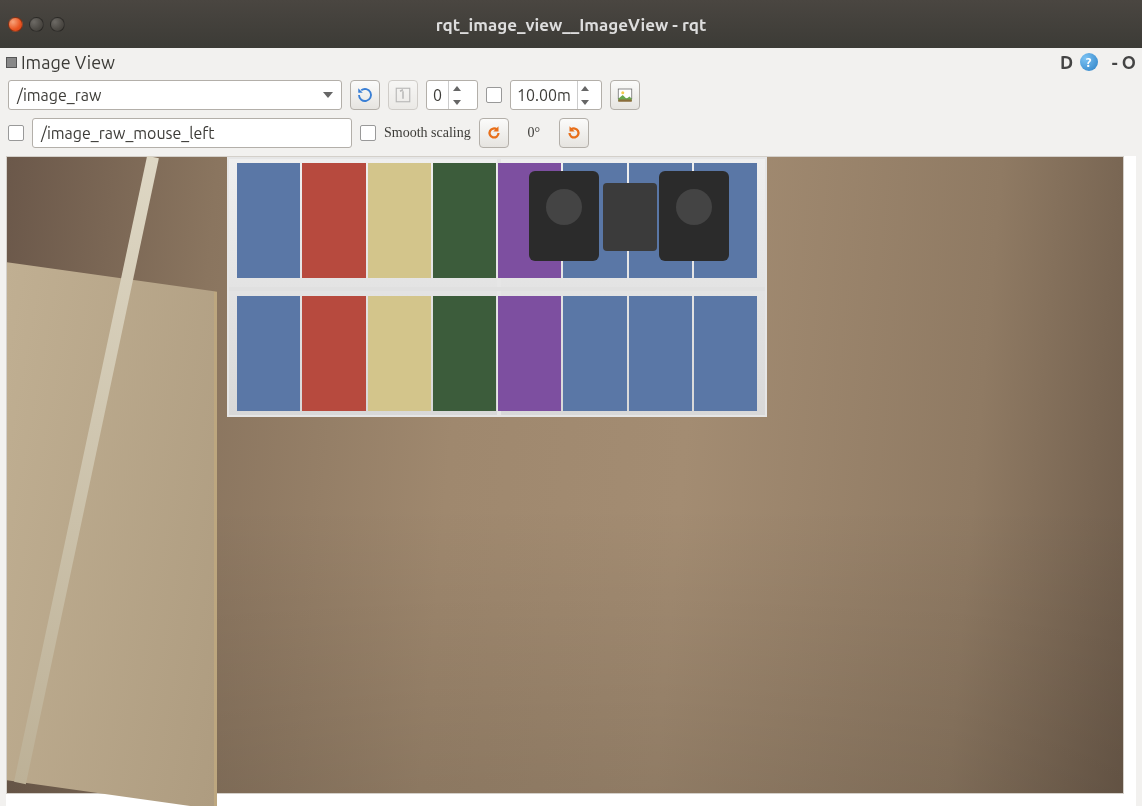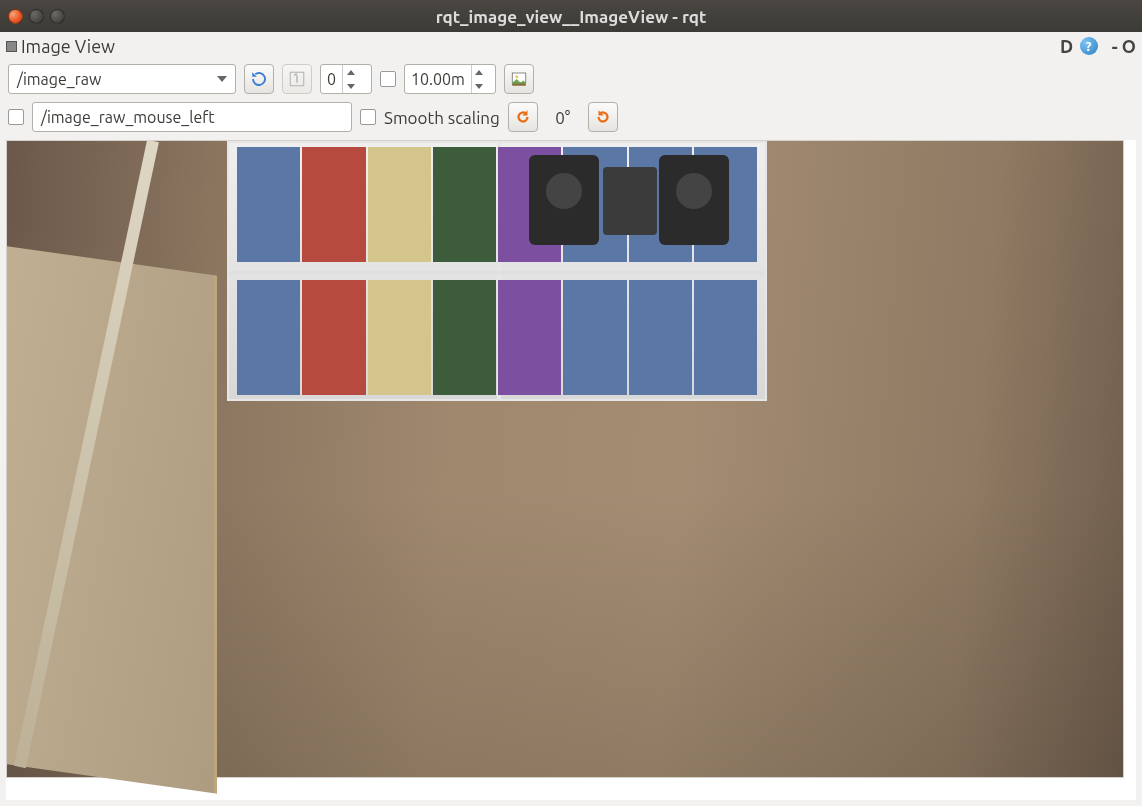--- a/index.html
+++ b/index.html
@@ -8,21 +8,21 @@
     font-size: 15px;
     background: #e0ddd8;
     width: 1142px;
     height: 806px;
     overflow: hidden;
     color: #3c3b37;
   }
 
   
   .titlebar {
-    height: 32px;
+    height: 48px;
     background: linear-gradient(#4a4641, #3c3b36);
     display: flex;
     align-items: center;
     padding: 0 8px;
     color: #ddd;
     position: relative;
   }
   .win-buttons { display: flex; gap: 6px; }
   .win-btn {
     width: 15px; height: 15px; border-radius: 50%;
@@ -89,21 +89,21 @@
   .combo, .textbox {
     height: 30px;
     background: #fff;
     border: 1px solid #b3afa9;
     border-radius: 3px;
     display: flex;
     align-items: center;
     padding: 0 8px;
     font-size: 16px;
   }
-  .combo { width: 228px; justify-content: space-between; }
+  .combo { width: 334px; justify-content: space-between; }
   .combo .arrow {
     width:0;height:0;border-left:5px solid transparent;border-right:5px solid transparent;border-top:6px solid #666;
   }
   .textbox { width: 320px; }
 
   .btn {
     height: 30px; min-width: 30px;
     border: 1px solid #b3afa9;
     background: linear-gradient(#fbfbfa, #e6e4e0);
     border-radius: 4px;
@@ -126,21 +126,21 @@
     border-radius: 3px;
     display: flex; align-items: stretch;
     overflow: hidden;
   }
   .spinbox .val { display:flex;align-items:center;padding:0 6px;font-size:16px; }
   .spinbox .arrows { width: 16px; display:flex;flex-direction:column; border-left:1px solid #ccc;}
   .spinbox .arrows span { flex:1;display:flex;align-items:center;justify-content:center;font-size:8px;color:#555;}
   .spinbox .arrows .up::before{content:"";width:0;height:0;border-left:4px solid transparent;border-right:4px solid transparent;border-bottom:5px solid #666;}
   .spinbox .arrows .down::before{content:"";width:0;height:0;border-left:4px solid transparent;border-right:4px solid transparent;border-top:5px solid #666;}
 
-  .label { font-size: 17px; }
+  .label { font-size: 14px; font-family: Liberation Serif, serif; }
 
   
   .image-area {
     flex: 1;
     background: #ffffff;
     margin-top: 4px;
     position: relative;
     overflow: hidden;
   }
   .img-placeholder {

